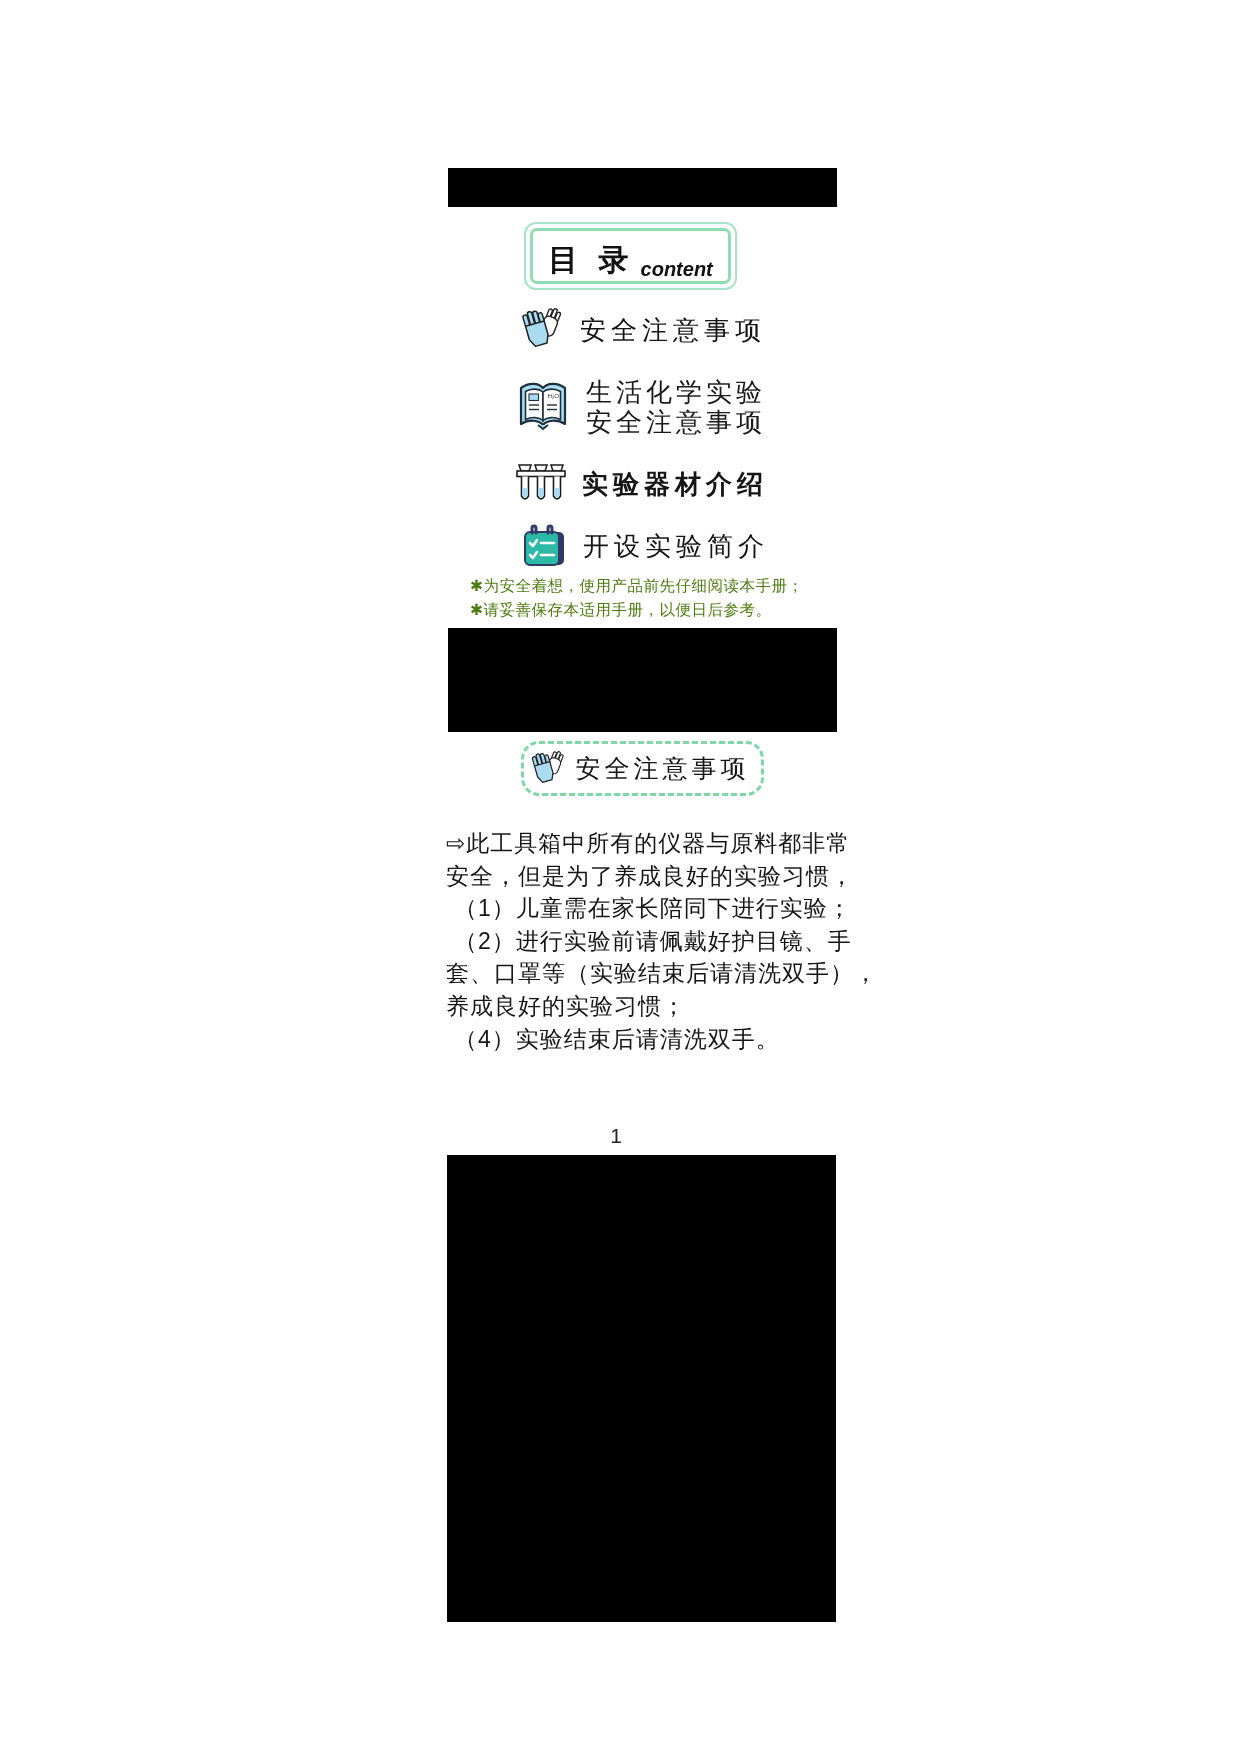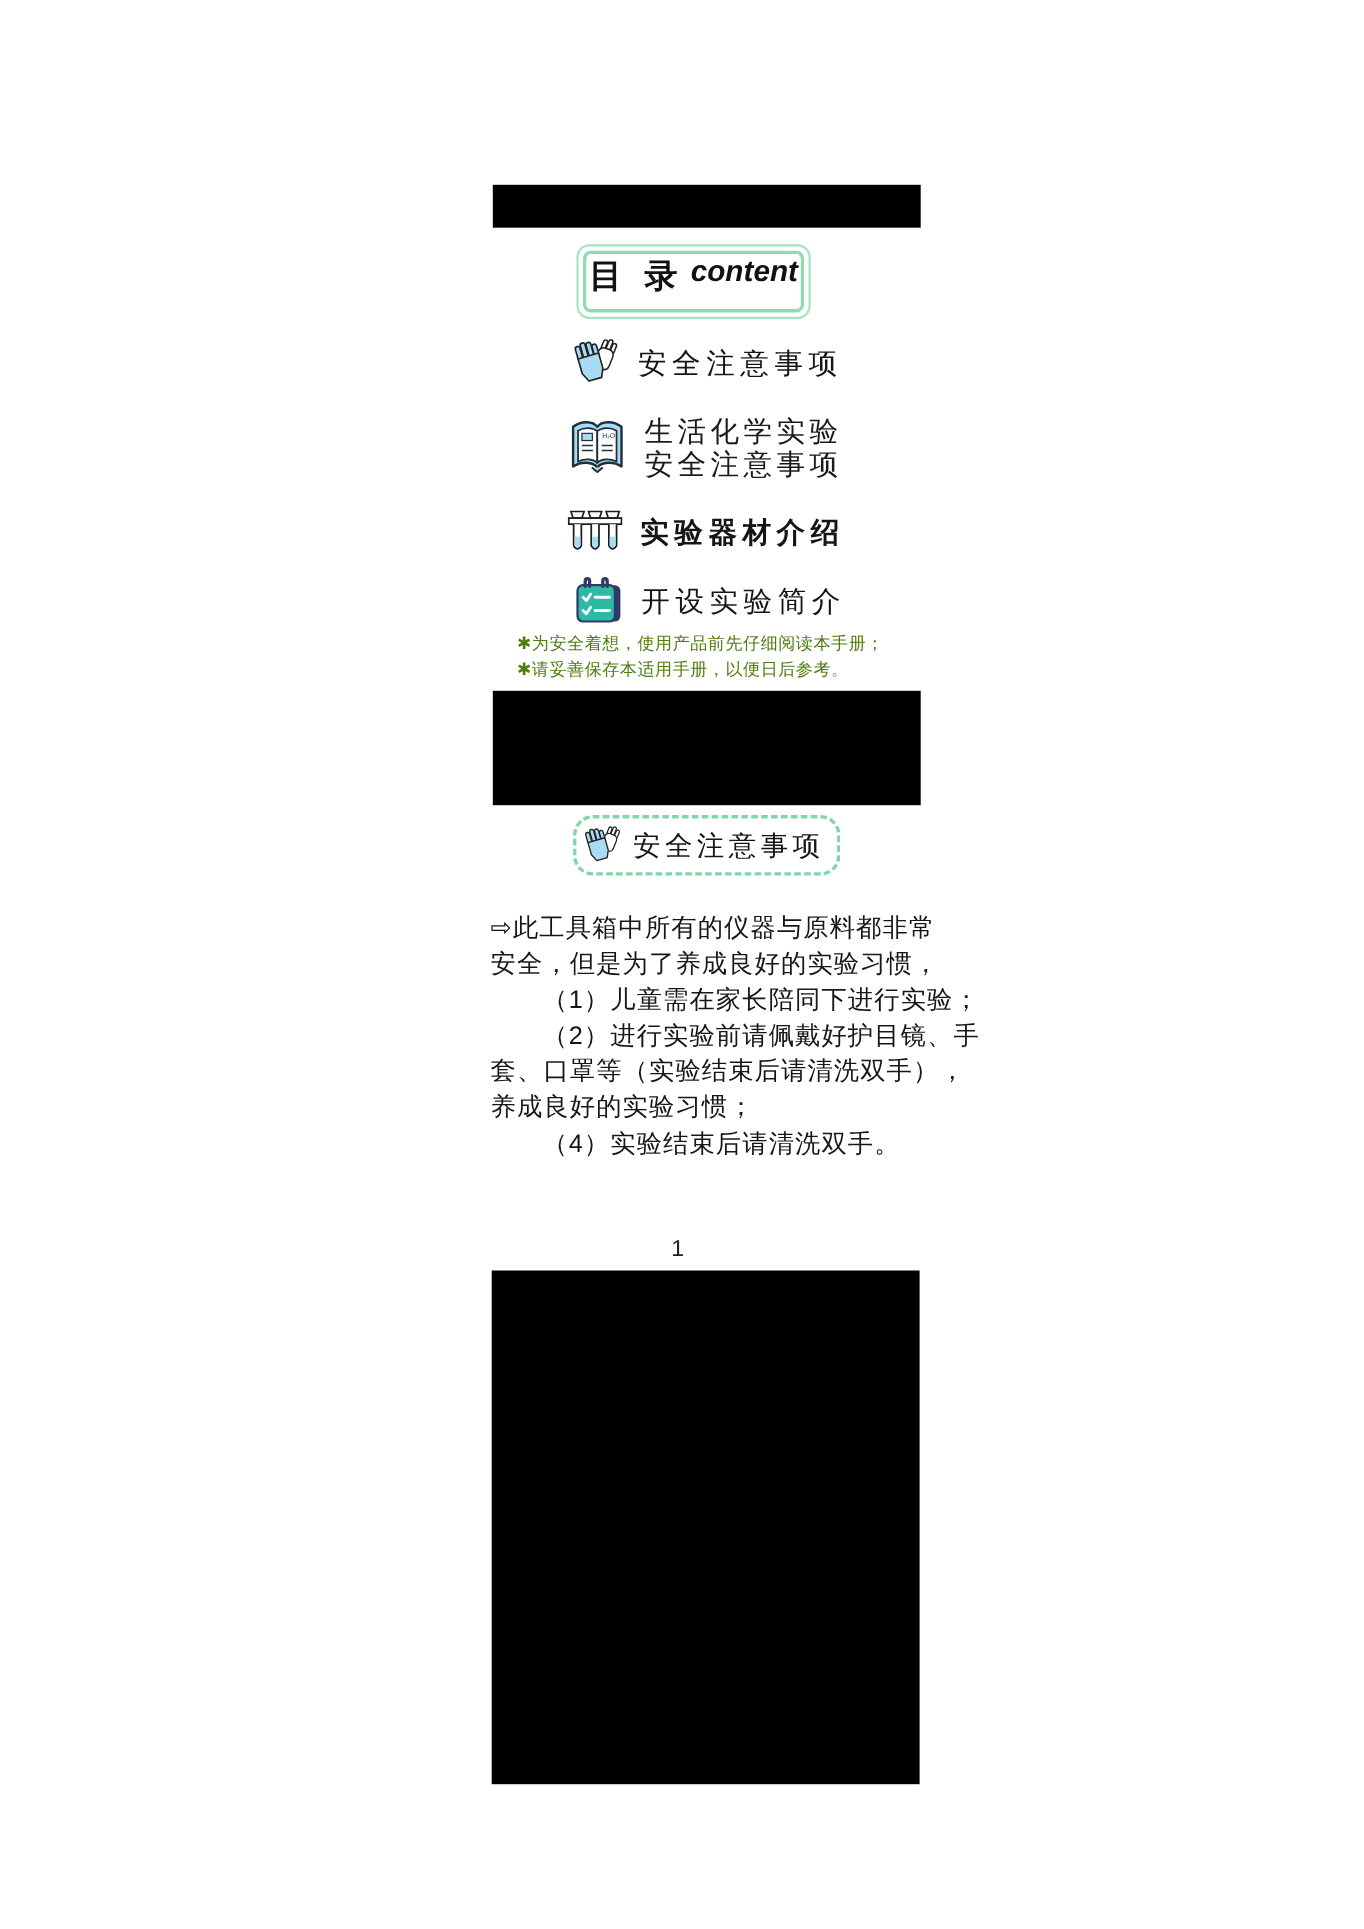--- a/index.html
+++ b/index.html
@@ -28,32 +28,32 @@
     width: 213px; height: 68px;
     border: 2px solid #a5e4c5;
     border-radius: 12px;
     padding: 4px;
   }
   .toc-title-inner {
     width: 100%; height: 100%;
     border: 3px solid #8fdcb2;
     border-radius: 7px;
     display: flex;
-    align-items: flex-start;
+    align-items: flex-end;
     justify-content: center;
     gap: 6px;
   }
   .toc-title-zh {
     font-size: 30px;
     font-weight: bold;
     letter-spacing: 6px;
     color: #111;
   }
   .toc-title-en {
-    font-size: 27px;
+    font-size: 20px;
     font-weight: bold;
     font-style: italic;
     color: #111;
   }
 
   
   .toc-item {
     position: absolute;
     display: flex;
     align-items: center;
@@ -109,21 +109,21 @@
     left: 446px; top: 827px;
     width: 420px;
   }
   .safety-body .bline {
     font-size: 23px;
     line-height: 32.6px;
     letter-spacing: 1px;
     color: #161616;
     white-space: nowrap;
   }
-  .safety-body .bline.indent { padding-left: 8px; margin-left: 39px; }
+  .safety-body .bline.indent { padding-left: 8px; }
 
   .page-number {
     position: absolute;
     left: 446px; top: 1124px;
     width: 340px;
     text-align: center;
     font-size: 21px;
     color: #222;
     font-family: "Liberation Sans", sans-serif;
   }

